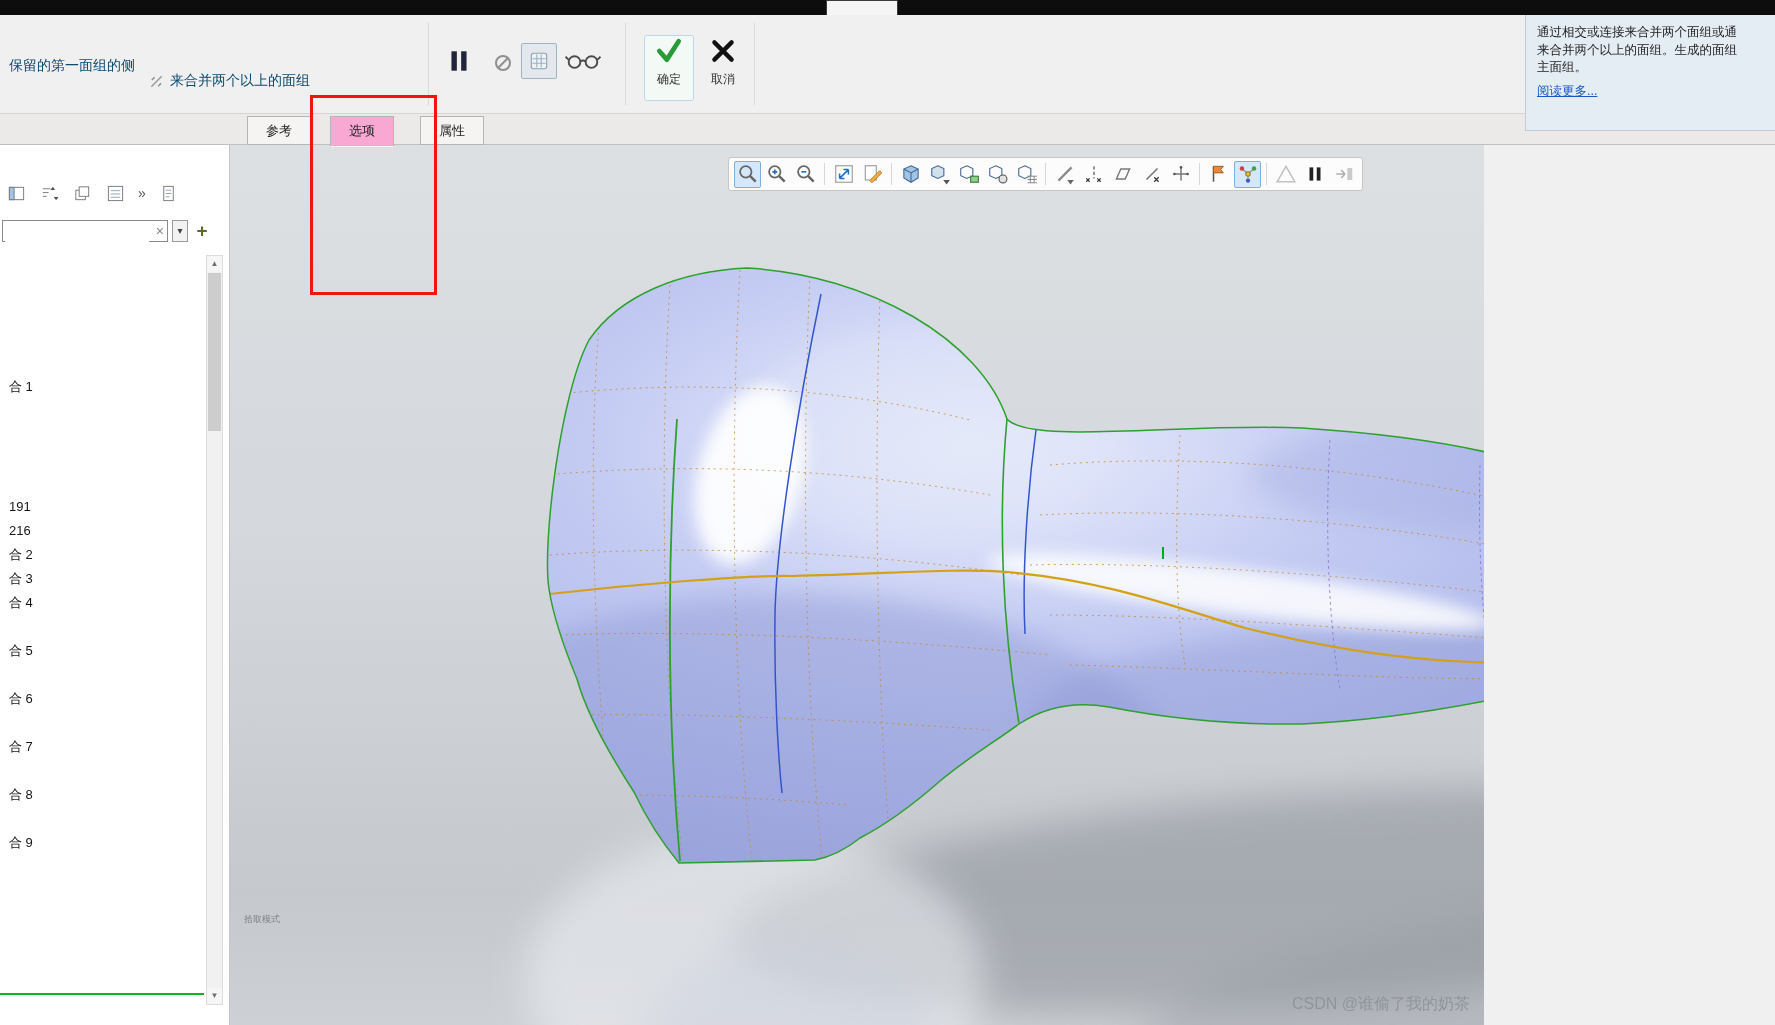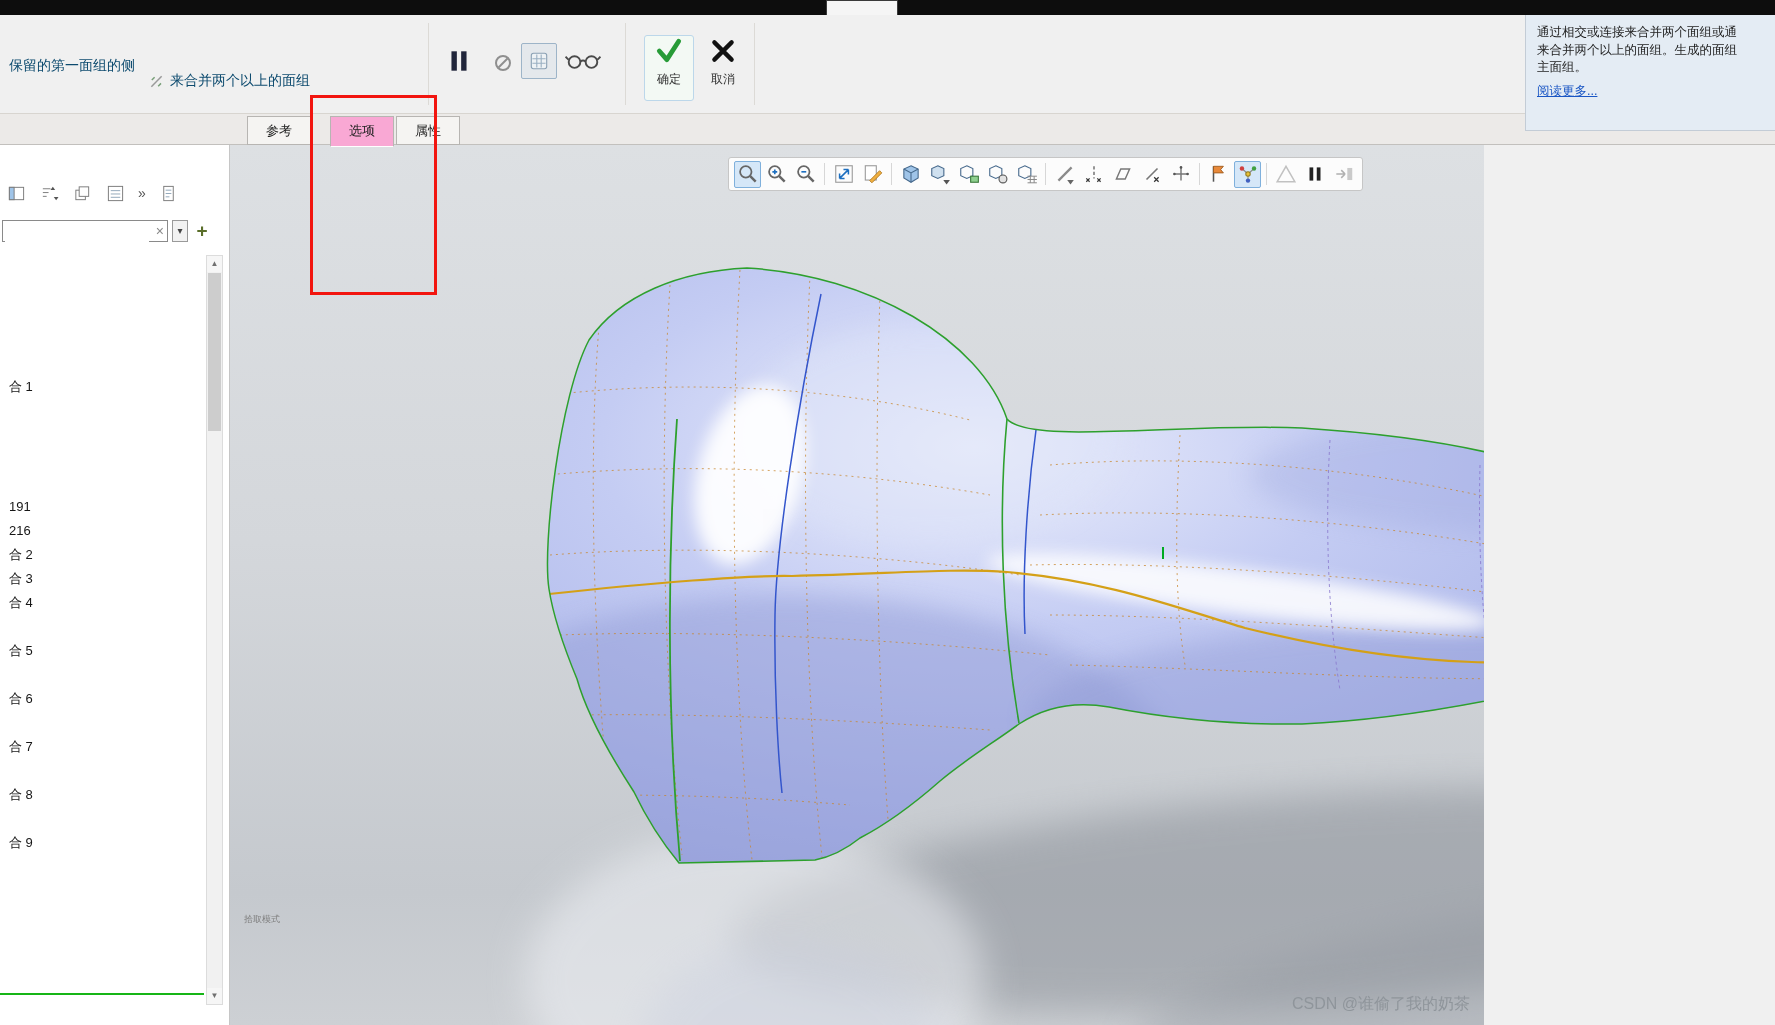--- a/index.html
+++ b/index.html
@@ -28,21 +28,21 @@
 
   
   .help-panel{position:absolute;left:1525px;top:15px;width:250px;height:116px;background:#e4ecf4;border-left:1px solid #c3ccd6;border-bottom:1px solid #c3ccd6;box-sizing:border-box;padding:9px 0 0 11px;line-height:17.5px;font-size:12.5px;color:#1d1d1d;z-index:5;}
   .help-link{color:#1a56c4;text-decoration:underline;cursor:pointer;display:inline-block;margin-top:6px;}
 
   
   .tabs-row{position:absolute;left:0;top:114px;width:1775px;height:31px;background:#eceae8;border-bottom:1px solid #c2c0bd;box-sizing:border-box;}
   .dash-tab{position:absolute;top:2px;height:29px;width:64px;line-height:27px;text-align:center;font-size:13px;color:#222;background:#f5f4f2;border:1px solid #b7b5b2;box-sizing:border-box;}
   .tab-ref{left:247px;}
   .tab-opt{left:330px;background:#f9a8d4;border-bottom:1px solid #ffffff;height:31px;z-index:6;}
-  .tab-prop{left:396px;}
+  .tab-prop{left:420px;}
 
   
   .options-panel{position:absolute;left:323px;top:145px;width:88px;height:110px;background:#fff;border:1px solid #9a9a9a;box-shadow:3px 4px 7px rgba(0,0,0,.28);box-sizing:border-box;z-index:7;}
   .grip{display:flex;justify-content:center;gap:4px;padding-top:5px;}
   .grip i{width:3px;height:3px;background:#8f8f8f;border-radius:50%;}
   .radio-row{display:flex;align-items:center;gap:5px;margin:10px 0 0 9px;}
   .radio-row:first-of-type{margin-top:26px;}
   .radio{width:12px;height:12px;border:1px solid #5a5a5a;border-radius:50%;box-sizing:border-box;position:relative;background:#fff;}
   .radio.checked::after{content:"";position:absolute;left:2px;top:2px;width:6px;height:6px;border-radius:50%;background:#1a1a1a;}
   .radio-label{font-size:12.5px;color:#111;}

